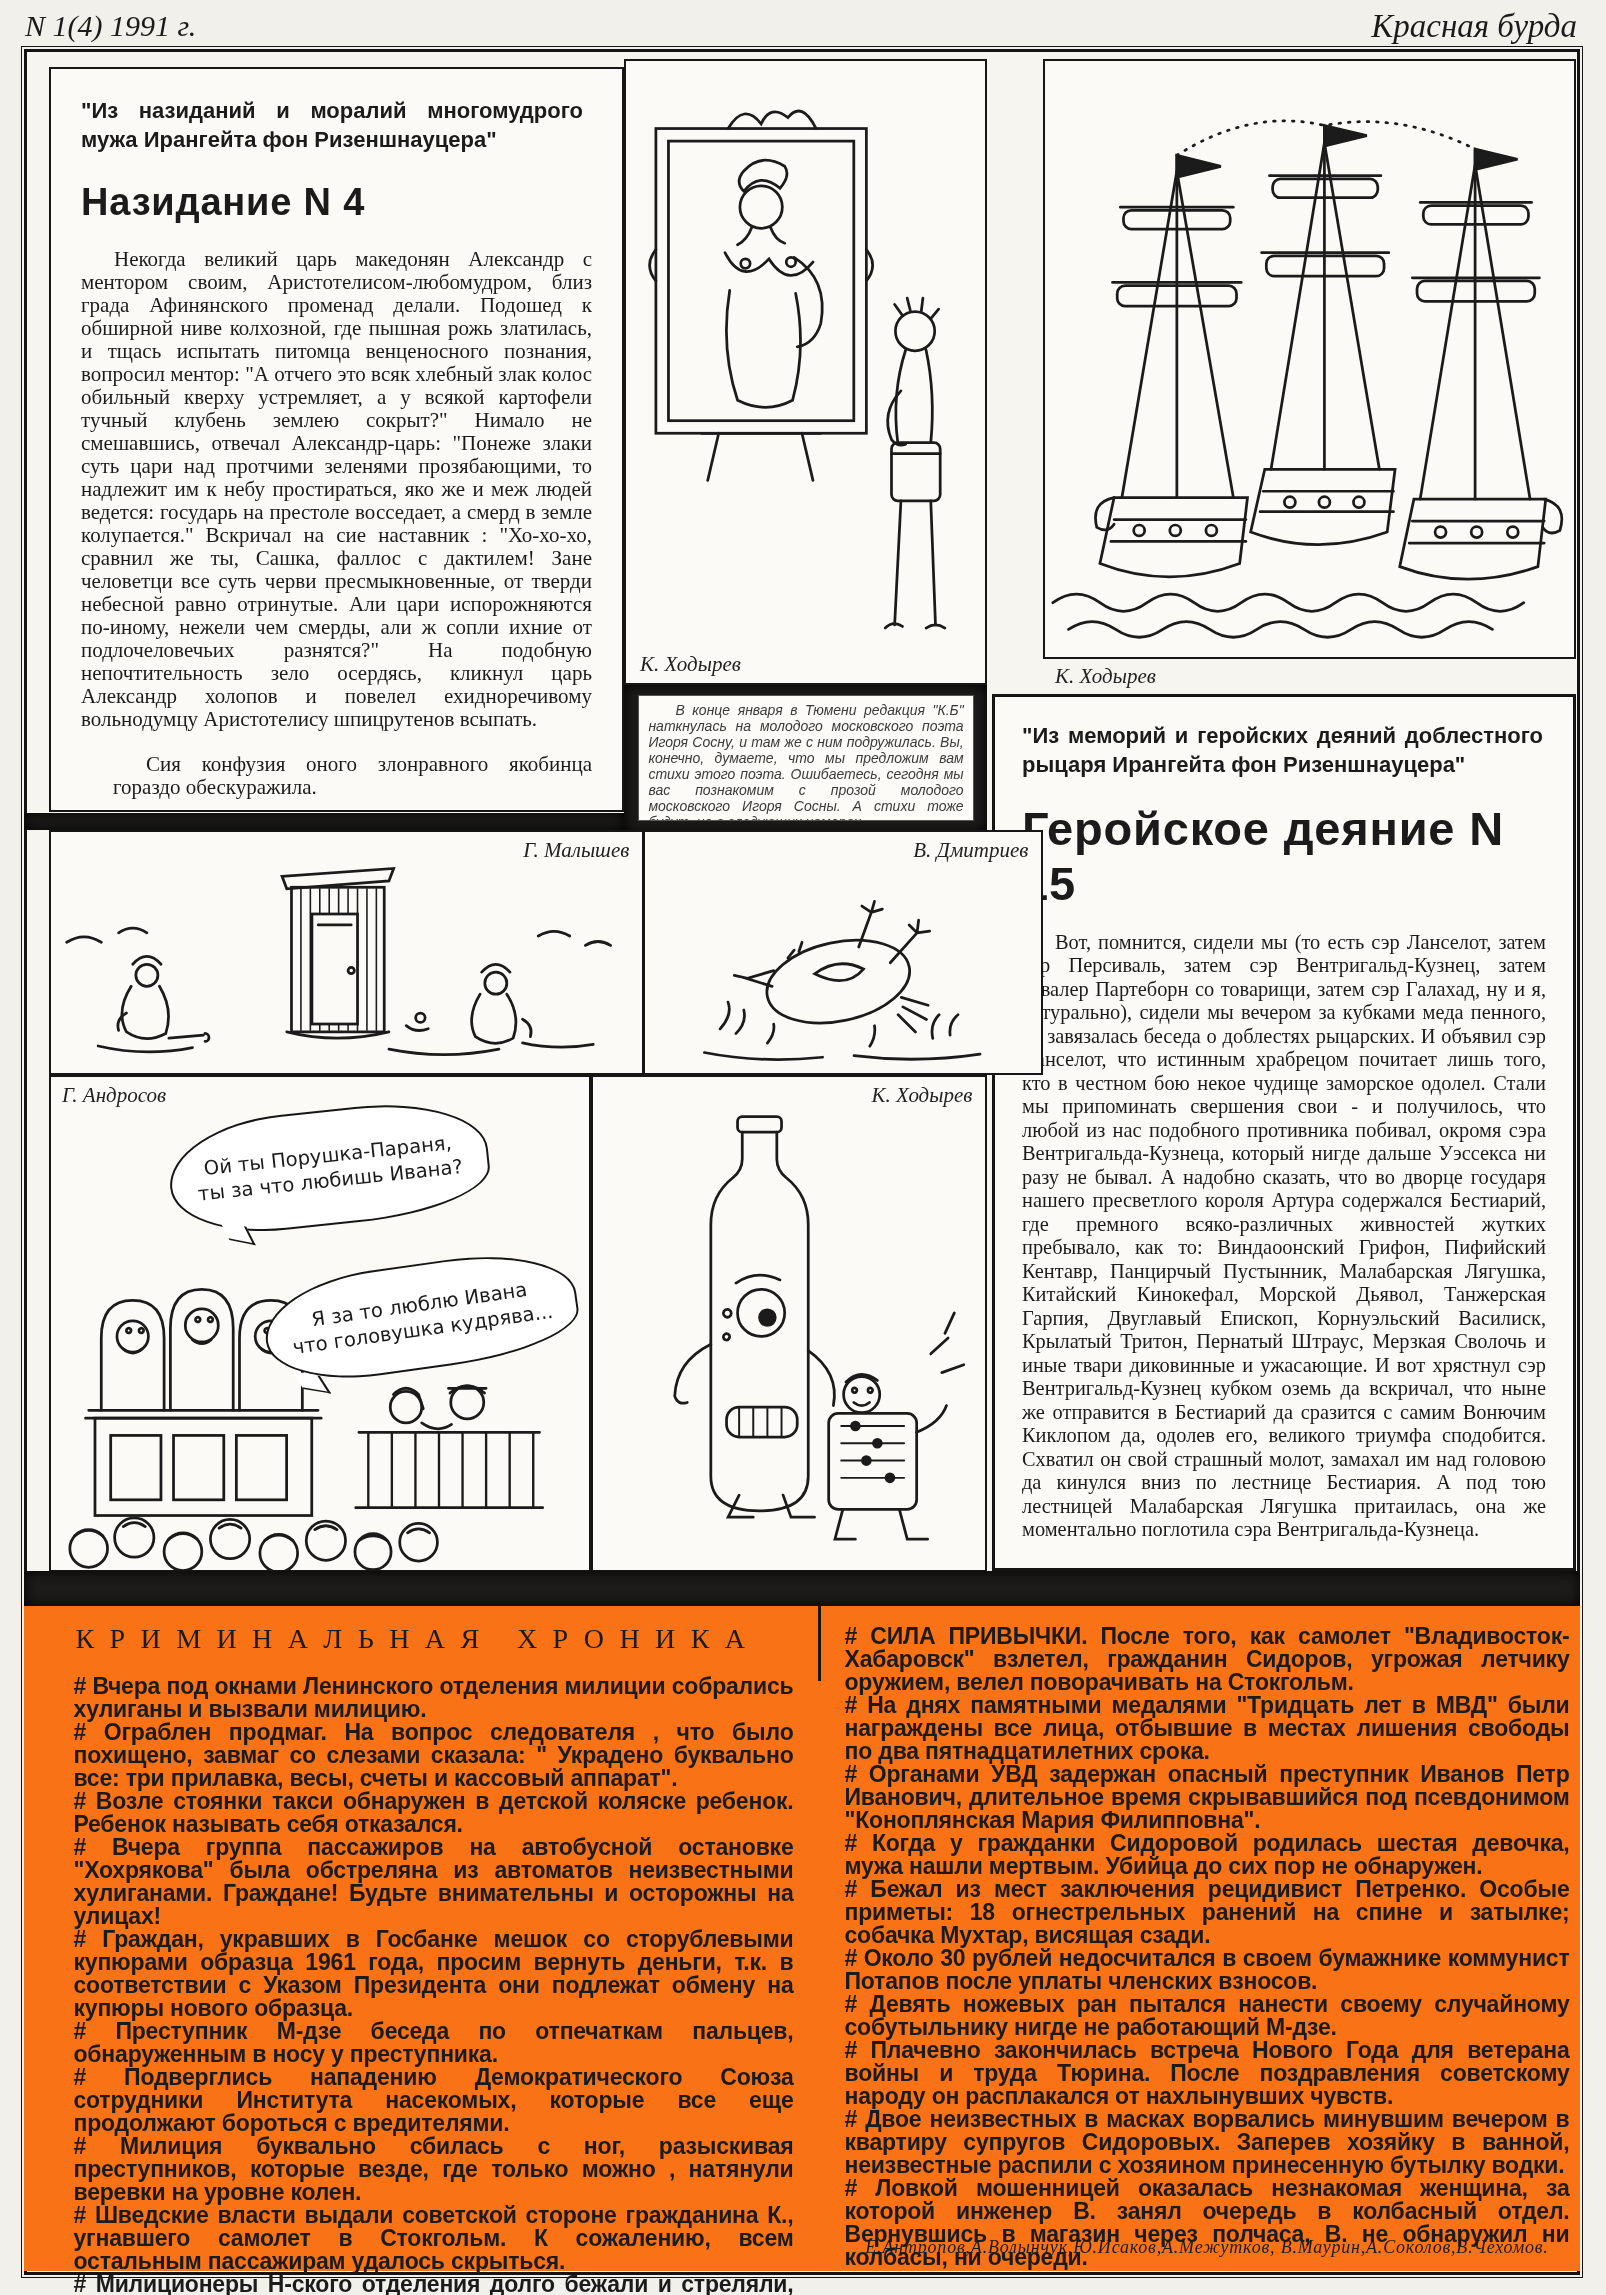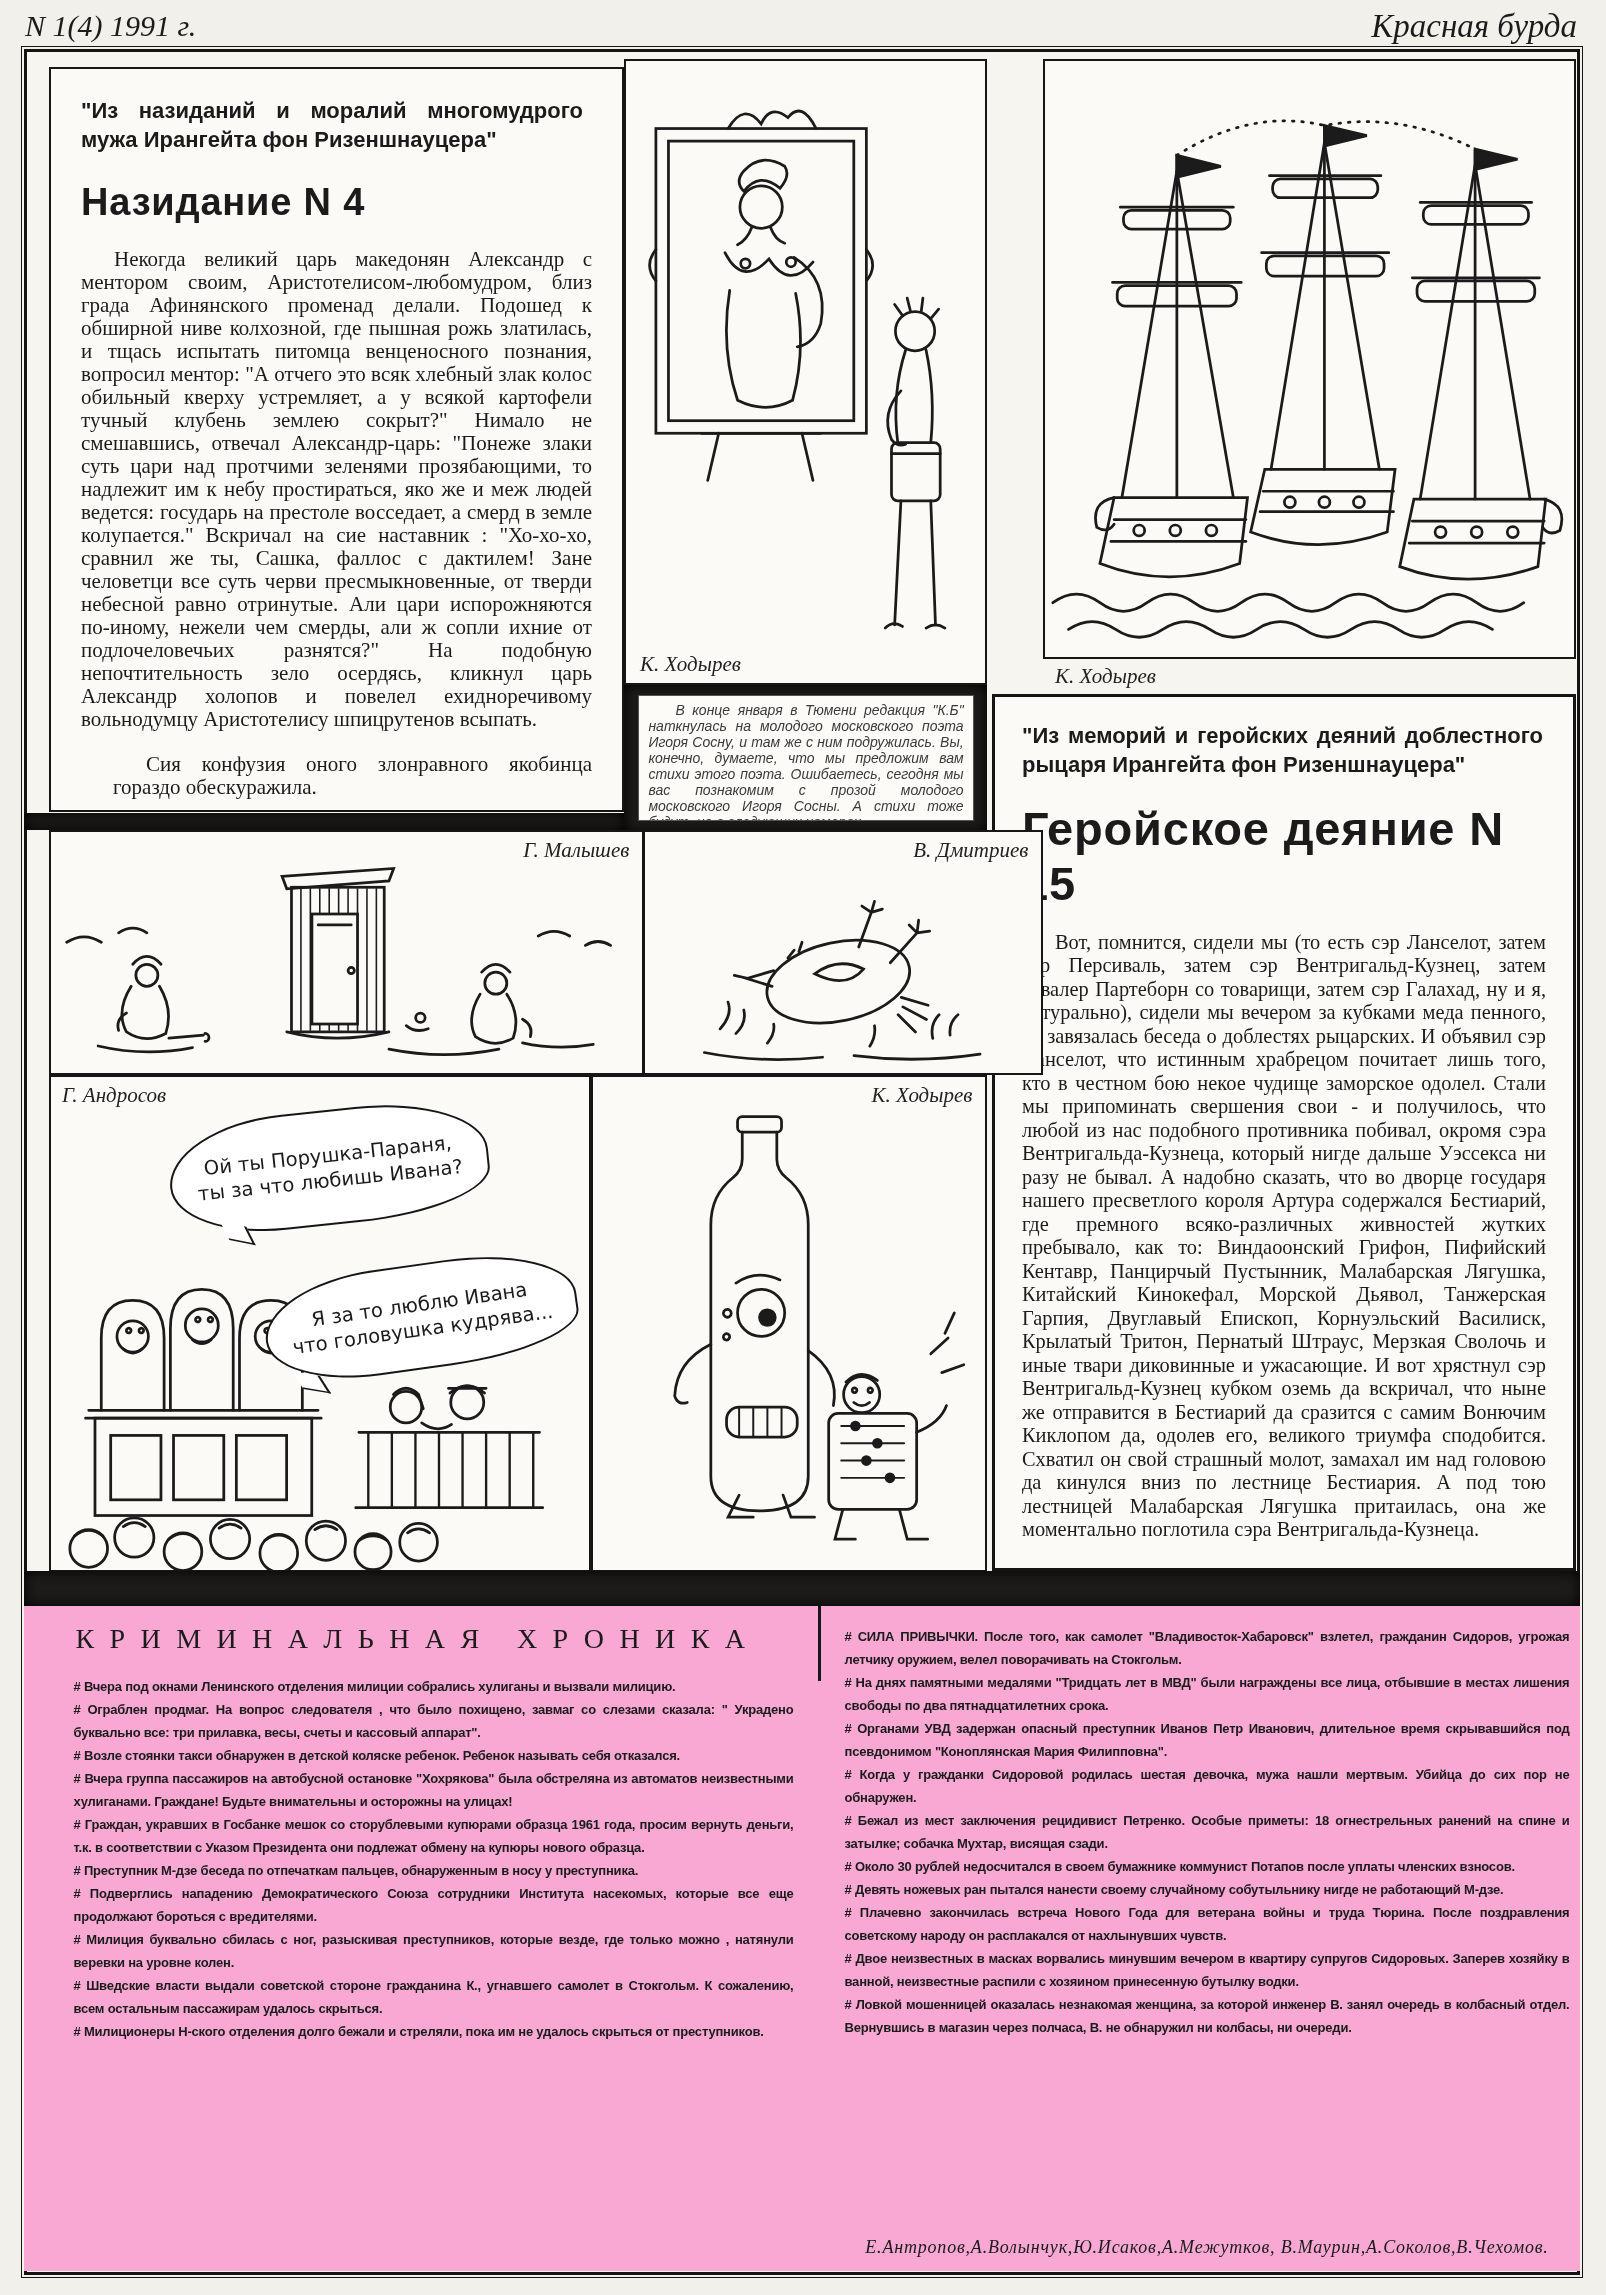--- a/index.html
+++ b/index.html
@@ -50,21 +50,21 @@
     padding:5.5px 9.4px; overflow:hidden; color:#3a3a3a;
   }
 
   
   .chron-title {
     font-family:"Liberation Serif", serif; font-size:28px;
     letter-spacing:0.55em; white-space:nowrap;
   }
   .chron-col p {
     font-family:"Liberation Sans", sans-serif; font-weight:bold;
-    font-size:13px; line-height:23px; text-align:justify;
+    font-size:23px; line-height:23px; text-align:justify;
     letter-spacing:-0.2px;
   }
   .credits { font-style:italic; font-size:18px; text-align:center; letter-spacing:0.8px; }
 
   
   .bubble {
     position:absolute; background:#fff; border:2.4px solid #161616;
     border-radius:48% 52% 55% 45% / 70% 62% 48% 60%;
     font-family:"DejaVu Sans", sans-serif; font-size:19.6px; line-height:25px;
     display:flex; align-items:center; justify-content:center; text-align:center;
@@ -311,21 +311,21 @@
       <path d="M318,550 l-10,38 h26 M390,550 l10,38 h26"></path>
       <path d="M412,452 q30,-12 38,-34"></path>
       <path d="M430,352 l22,-20 M444,376 l28,-10 M448,326 l12,-26"></path>
     </g>
   </svg>
   <div class="abs caption" style="right:12.6px; top:6.3px;">К. Ходырев</div>
 </div>
 
 <div class="abs darkband" style="left:23.5px; top:1571px; width:1556px; height:35px;"></div>
 
-<div class="abs" style="left:23.5px; top:1606px; width:1556px; height:665px; background:#f9a8d4;">
+<div class="abs" style="left:23.5px; top:1606px; width:1556px; height:665px; background:#f97316;">
   <div class="abs chron-title" style="left:52px; top:17.3px;">КРИМИНАЛЬНАЯ ХРОНИКА</div>
   <div class="abs vline" style="left:794px; top:0; width:3.1px; height:75px;"></div>
 
   <div class="abs chron-col" style="left:50px; top:69px; width:720px;">
     <p># Вчера под окнами Ленинского отделения милиции собрались хулиганы и вызвали милицию.</p>
     <p># Ограблен продмаг. На вопрос следователя , что было похищено, завмаг со слезами сказала: " Украдено буквально все: три прилавка, весы, счеты и кассовый аппарат".</p>
     <p># Возле стоянки такси обнаружен в детской коляске ребенок. Ребенок называть себя отказался.</p>
     <p># Вчера группа пассажиров на автобусной остановке "Хохрякова" была обстреляна из автоматов неизвестными хулиганами. Граждане! Будьте внимательны и осторожны на улицах!</p>
     <p># Граждан, укравших в Госбанке мешок со сторублевыми купюрами образца 1961 года, просим вернуть деньги, т.к. в соответствии с Указом Президента они подлежат обмену на купюры нового образца.</p>
     <p># Преступник М-дзе беседа по отпечаткам пальцев, обнаруженным в носу у преступника.</p>

